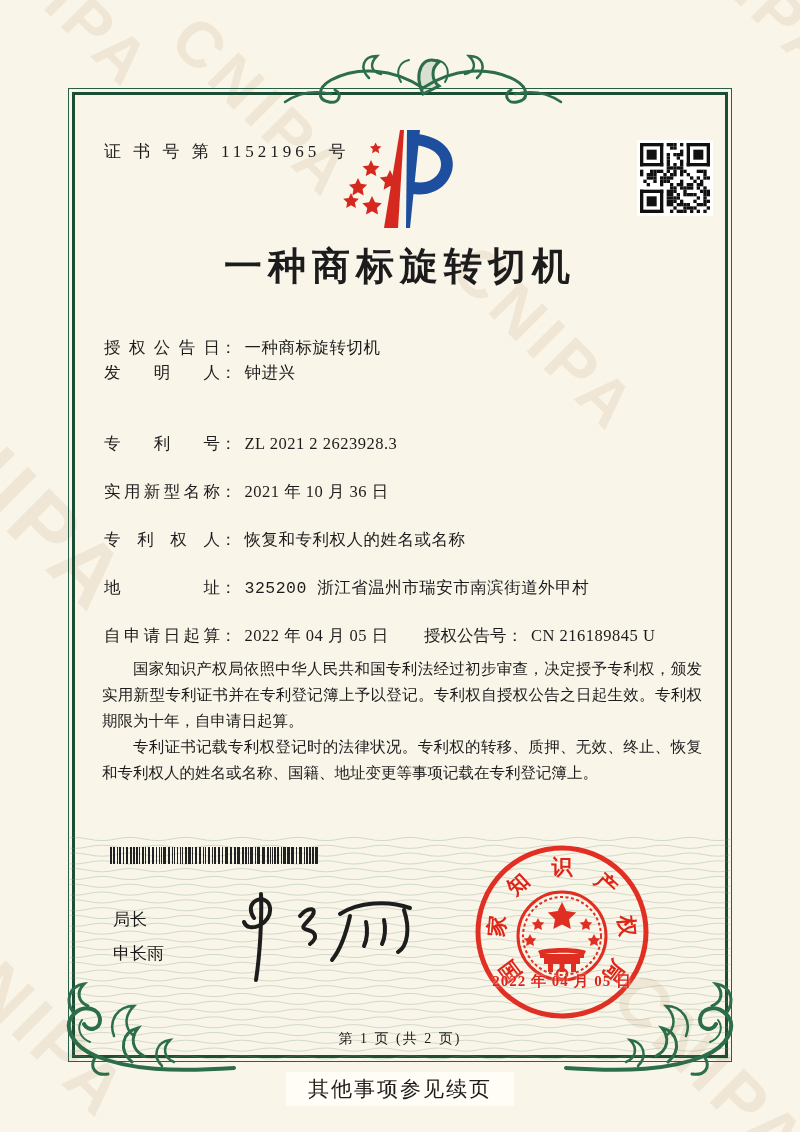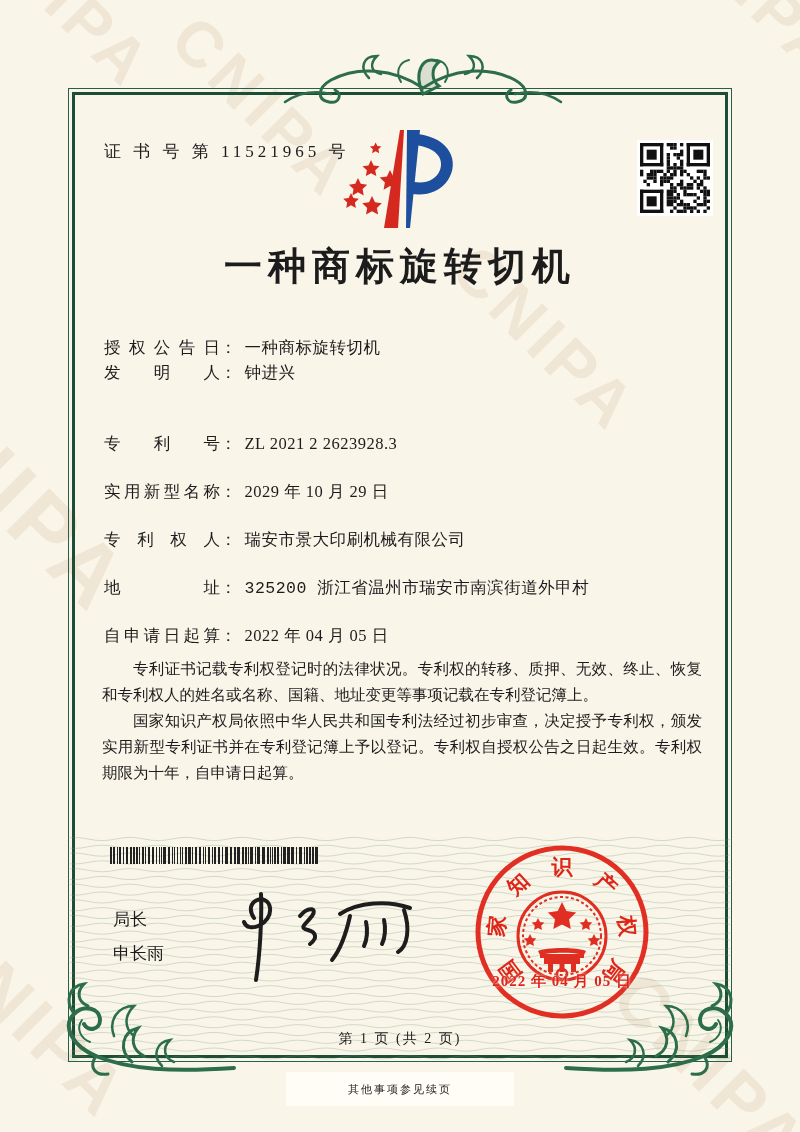--- a/index.html
+++ b/index.html
@@ -75,21 +75,21 @@
     position:absolute;left:474px;top:972px;width:176px;text-align:center;
     font-size:15px;font-weight:700;color:#df2518;letter-spacing:1px;
     text-shadow:0 0 3px rgba(255,255,255,.9);white-space:nowrap;
   }
   
   .page-no{position:absolute;left:0;top:1030px;width:800px;text-align:center;font-size:14px;letter-spacing:2px;}
   .cont-box{
     position:absolute;left:286px;top:1072px;width:228px;height:34px;
     background:#fffdf6;display:flex;align-items:center;justify-content:center;
   }
-  .cont-box span{font-size:11px;letter-spacing:2px;}
+  .cont-box span{font-size:21px;letter-spacing:2px;}
   .ornament{position:absolute;pointer-events:none;}
 </style>
 </head>
 <body>
 
 <div class="wm" style="left:-50px;top:-40px;font-size:64px;">CNIPA</div>
 <div class="wm" style="left:150px;top:70px;font-size:64px;">CNIPA</div>
 <div class="wm" style="left:640px;top:-50px;font-size:64px;">CNIPA</div>
 <div class="wm" style="left:430px;top:300px;font-size:66px;">CNIPA</div>
 <div class="wm" style="left:-140px;top:440px;font-size:88px;">CNIPA</div>
@@ -346,35 +346,38 @@
 <div class="frow" style="top:337px;">
   <span class="flabel">授权公告日</span><span class="fcolon">：</span><span class="fvalue">一种商标旋转切机</span>
 </div>
 <div class="frow" style="top:362px;">
   <span class="flabel">发明人</span><span class="fcolon">：</span><span class="fvalue">钟进兴</span>
 </div>
 <div class="frow" style="top:433px;">
   <span class="flabel">专利号</span><span class="fcolon">：</span><span class="fvalue">ZL 2021 2 2623928.3</span>
 </div>
 <div class="frow" style="top:481px;">
-  <span class="flabel">实用新型名称</span><span class="fcolon">：</span><span class="fvalue">2029 年 10 月 29 日</span>
+  <span class="flabel">实用新型名称</span><span class="fcolon">：</span><span class="fvalue">2021 年 10 月 36 日</span>
 </div>
 <div class="frow" style="top:529px;">
-  <span class="flabel">专利权人</span><span class="fcolon">：</span><span class="fvalue">瑞安市景大印刷机械有限公司</span>
+  <span class="flabel">专利权人</span><span class="fcolon">：</span><span class="fvalue">恢复和专利权人的姓名或名称</span>
 </div>
 <div class="frow" style="top:577px;font-family:Liberation Mono, monospace;">
   <span class="flabel">地址</span><span class="fcolon">：</span><span class="fvalue">325200  浙江省温州市瑞安市南滨街道外甲村</span>
 </div>
 <div class="frow" style="top:625px;">
   <span class="flabel">自申请日起算</span><span class="fcolon">：</span><span class="fvalue">2022 年 04 月 05 日</span>
+  <span class="fpair2">
+    <span>授权公告号</span><span class="fcolon">：</span><span class="fvalue">CN 216189845 U</span>
+  </span>
 </div>
 
 <div class="bodytext">
+  <p>国家知识产权局依照中华人民共和国专利法经过初步审查，决定授予专利权，颁发实用新型专利证书并在专利登记簿上予以登记。专利权自授权公告之日起生效。专利权期限为十年，自申请日起算。</p>
   <p>专利证书记载专利权登记时的法律状况。专利权的转移、质押、无效、终止、恢复和专利权人的姓名或名称、国籍、地址变更等事项记载在专利登记簿上。</p>
-  <p>国家知识产权局依照中华人民共和国专利法经过初步审查，决定授予专利权，颁发实用新型专利证书并在专利登记簿上予以登记。专利权自授权公告之日起生效。专利权期限为十年，自申请日起算。</p>
 </div>
 
 <div class="barcode" id="barcode">
     <div style="width: 2px; margin-right: 1px;"></div>
     <div style="width: 2px; margin-right: 2px;"></div>
     <div style="width: 1px; margin-right: 1px;"></div>
     <div style="width: 2px; margin-right: 2px;"></div>
     <div style="width: 1px; margin-right: 2px;"></div>
     <div style="width: 2px; margin-right: 2px;"></div>
     <div style="width: 2px; margin-right: 1px;"></div>

